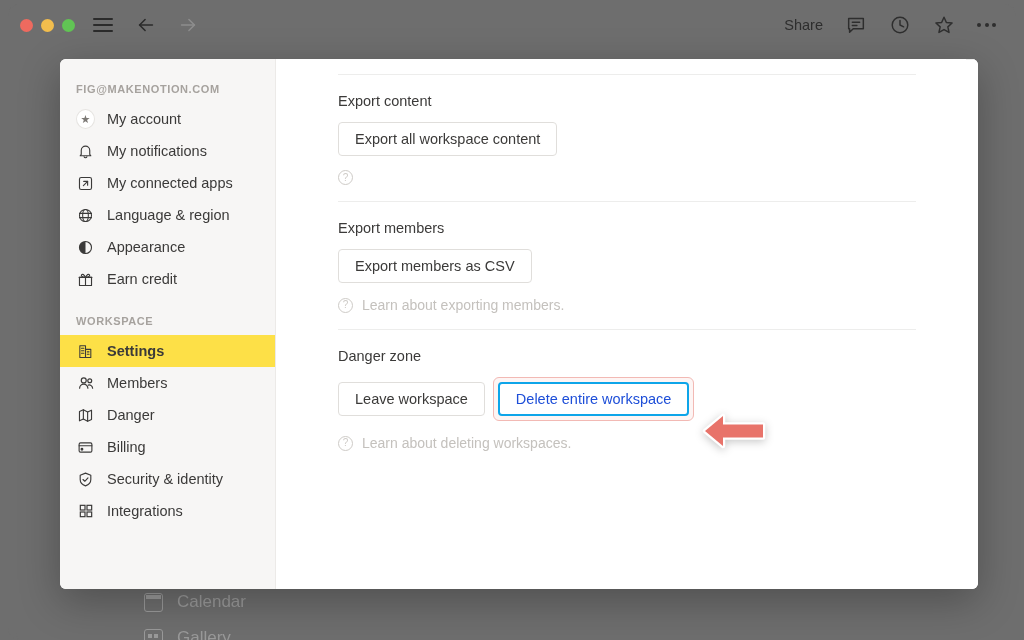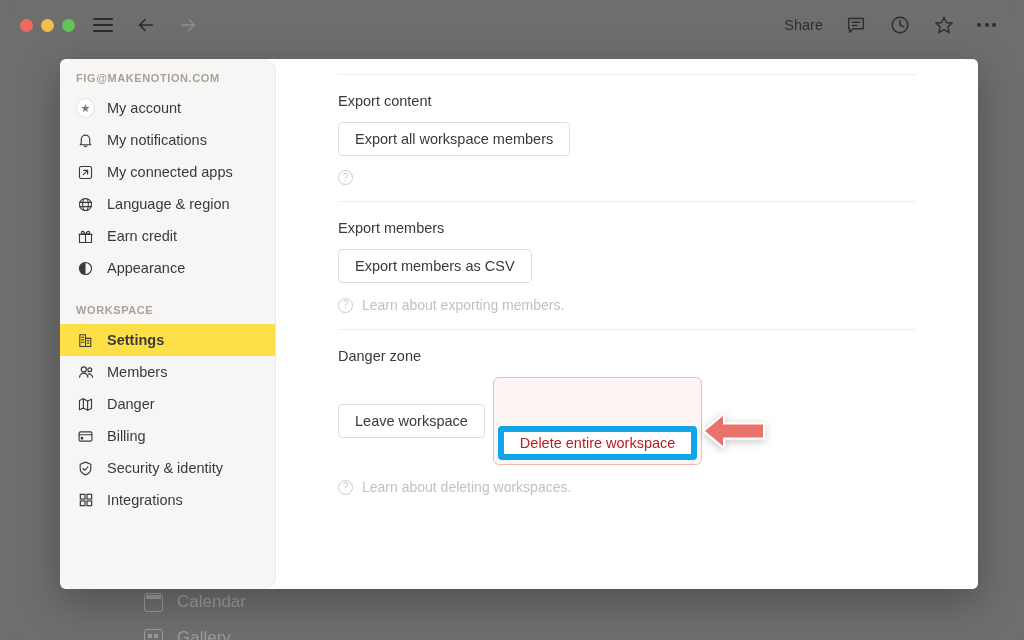--- a/index.html
+++ b/index.html
@@ -127,23 +127,22 @@
     box-shadow: 0 12px 40px rgba(0,0,0,0.28);
     display: flex;
     overflow: hidden;
   }
 
   
   .sidebar {
     width: 216px;
     background: #f7f6f5;
     border-right: 1px solid #eceae8;
-    padding-top: 13px;
+    padding-top: 24px;
     flex-shrink: 0;
-    border-radius: 12px;
   }
 
   .sidebar-header {
     font-size: 11px;
     letter-spacing: 0.6px;
     color: #a6a29e;
     padding: 0 16px;
     margin-bottom: 8px;
     font-weight: 600;
   }
@@ -254,24 +253,23 @@
   }
   .delete-wrap {
     position: relative;
     margin-left: 8px;
     border: 1.5px solid #f2b9b4;
     border-radius: 6px;
     padding: 4px;
     background: #fdf5f4;
   }
   .btn.delete {
-    border: 6px solid #0ea5e9;
-    color: #b91c1c;
+    border: 2px solid #0ea5e9;
+    color: #1d4ed8;
     background: #fff;
-    margin-top: 44px;
   }
 
   
   .anno-arrow {
     position: absolute;
     left: 693px;
     top: 406px;
     width: 66px;
     height: 42px;
     pointer-events: none;
@@ -397,38 +395,38 @@
               <line x1="3.5" y1="9" x2="20.5" y2="9"></line>
                 <line x1="3.5" y1="15" x2="20.5" y2="15"></line>
             </svg>
           </span>
           <span>Language &amp; region</span>
         </div>
 
         <div class="side-item">
           <span class="side-ico">
             <svg width="17" height="17" viewBox="0 0 24 24" fill="none" stroke="#3b3a39" stroke-width="1.6" stroke-linecap="round" stroke-linejoin="round">
+              <circle cx="12" cy="12" r="8.5"></circle>
+                <path d="M12 3.5a8.5 8.5 0 0 0 0 17z" fill="#3b3a39" stroke="none"></path>
+            </svg>
+          </span>
+          <span>Appearance</span>
+        </div>
+
+        <div class="side-item">
+          <span class="side-ico">
+            <svg width="17" height="17" viewBox="0 0 24 24" fill="none" stroke="#3b3a39" stroke-width="1.6" stroke-linecap="round" stroke-linejoin="round">
               <rect x="3.5" y="9" width="17" height="11.5"></rect>
                 <line x1="3" y1="9" x2="21" y2="9"></line>
               <line x1="12" y1="9" x2="12" y2="20.5"></line>
               <path d="M12 9C12 9 9.5 3.5 7 5s1 4 5 4z"></path>
                 <path d="M12 9c0 0 2.5-5.5 5-4s-1 4-5 4z"></path>
             </svg>
           </span>
           <span>Earn credit</span>
-        </div>
-
-        <div class="side-item">
-          <span class="side-ico">
-            <svg width="17" height="17" viewBox="0 0 24 24" fill="none" stroke="#3b3a39" stroke-width="1.6" stroke-linecap="round" stroke-linejoin="round">
-              <circle cx="12" cy="12" r="8.5"></circle>
-                <path d="M12 3.5a8.5 8.5 0 0 0 0 17z" fill="#3b3a39" stroke="none"></path>
-            </svg>
-          </span>
-          <span>Appearance</span>
         </div>
 
         <div class="sidebar-header ws">WORKSPACE</div>
 
         <div class="side-item active">
           <span class="side-ico">
             <svg width="17" height="17" viewBox="0 0 24 24" fill="none" stroke="#3b3a39" stroke-width="1.5" stroke-linecap="round" stroke-linejoin="round">
               <rect x="4" y="4" width="8" height="16.5"></rect>
                 <rect x="12" y="9" width="7.5" height="11.5"></rect>
               <line x1="6.3" y1="7.5" x2="9.7" y2="7.5"></line>
@@ -498,21 +496,21 @@
         </div>
       </div>
 
       <div class="content">
         <div class="content-scroll">
 
           <div class="hr top"></div>
 
           <div class="section">
             <div class="section-title">Export content</div>
-            <button class="btn">Export all workspace members</button>
+            <button class="btn">Export all workspace content</button>
             <div class="help-line">
               <span class="help-ico">?</span>
             </div>
           </div>
 
           <div class="hr"></div>
 
           <div class="section">
             <div class="section-title">Export members</div>
             <button class="btn">Export members as CSV</button>

